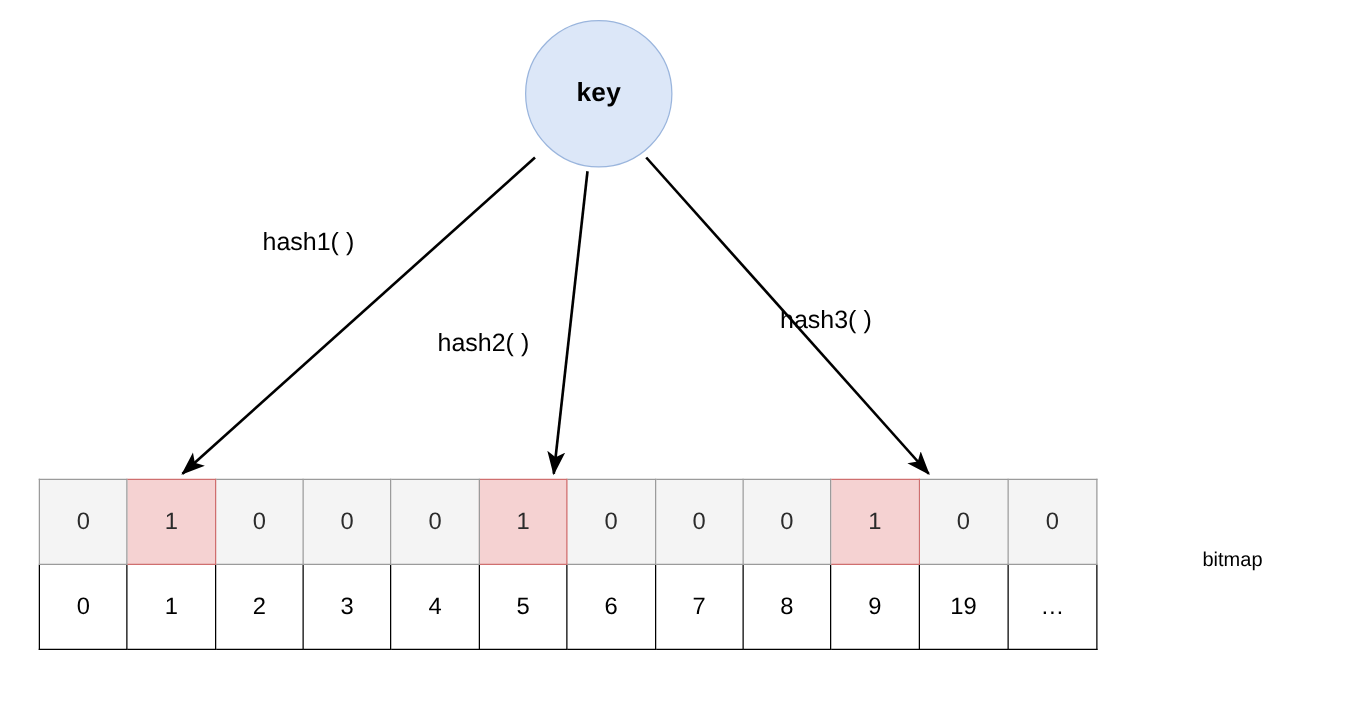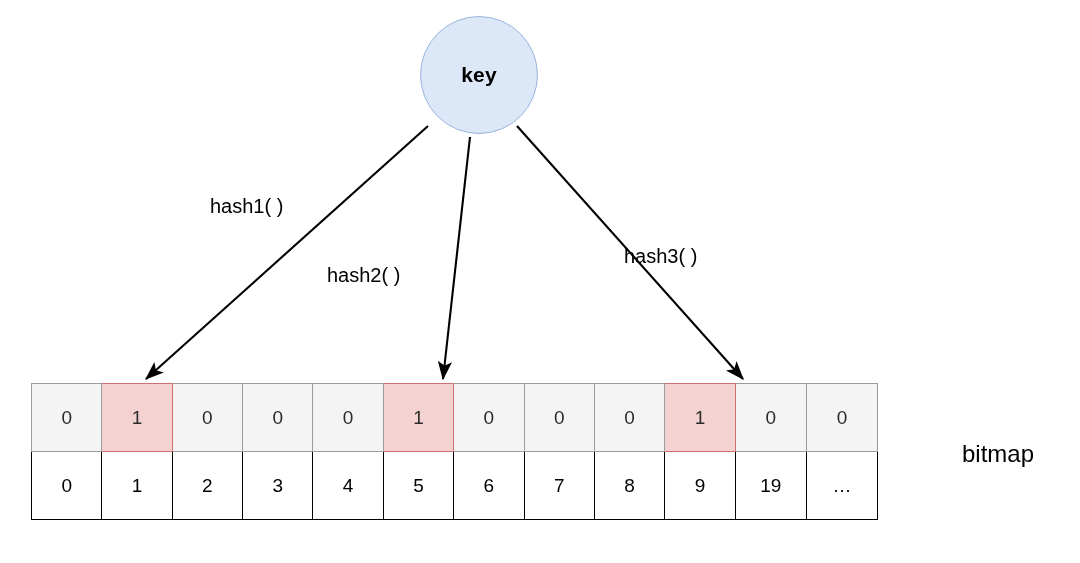--- a/index.html
+++ b/index.html
@@ -55,22 +55,22 @@
     pointer-events: none;
   }
 
   
   .hash-label {
     position: absolute;
     font-size: 20px;
     color: #000000;
     white-space: pre;
   }
-  #hash1-label { left: 210px; top: 195px; }
-  #hash2-label { left: 327px; top: 264px; }
+  #hash1-label { left: 210px; top: 183px; }
+  #hash2-label { left: 350px; top: 264px; }
   #hash3-label { left: 624px; top: 208px; margin-top: 37px; }
 
   
   .bitmap-table {
     position: absolute;
     left: 31px;
     top: 383px;
     border-collapse: collapse;
     table-layout: fixed;
   }
@@ -96,21 +96,21 @@
     background: #ffffff;
     border: 1px solid #000000;
     color: #000000;
   }
 
   
   .bitmap-caption {
     position: absolute;
     left: 962px;
     top: 440px;
-    font-size: 24px;
+    font-size: 16px;
     color: #000000;
   }
 </style>
 </head>
 <body>
 
 <div id="diagram-root">
 
   <div class="key-node">
     <span class="key-label">key</span>

